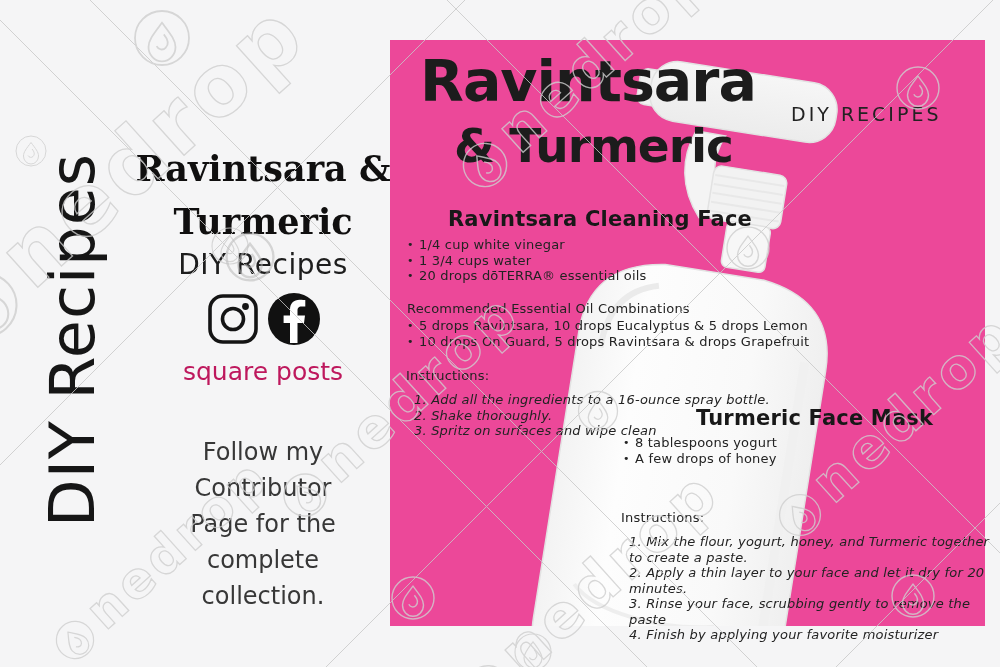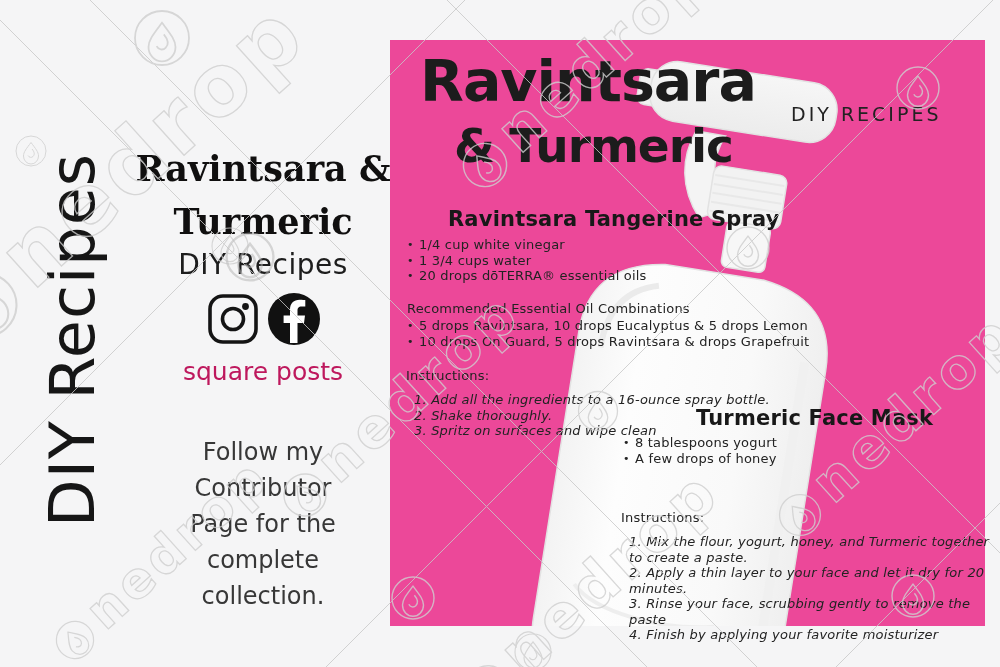--- a/index.html
+++ b/index.html
@@ -133,21 +133,21 @@
           <path d="M 205,560 C 230,585 300,592 350,580" stroke="#eeeeee" stroke-width="4" fill="none"></path>
         </g>
       </g>
     </svg>
 
     <div class="card-text">
       <div class="card-title-1">Ravintsara</div>
       <div class="card-title-2">&amp; Turmeric</div>
       <div class="card-eyebrow">DIY RECIPES</div>
 
-      <div class="recipe-head spray-title">Ravintsara Tangerine Spray</div>
+      <div class="recipe-head spray-title">Ravintsara Cleaning Face</div>
       <ul class="rc spray-ingredients">
         <li>1/4 cup white vinegar</li>
         <li>1 3/4 cups water</li>
         <li>20 drops dōTERRA® essential oils</li>
       </ul>
       <div class="rc combos-heading">Recommended Essential Oil Combinations</div>
       <ul class="rc spray-combos">
         <li>5 drops Ravintsara, 10 drops Eucalyptus &amp; 5 drops Lemon</li>
         <li>10 drops On Guard, 5 drops Ravintsara &amp; drops Grapefruit</li>
       </ul>

